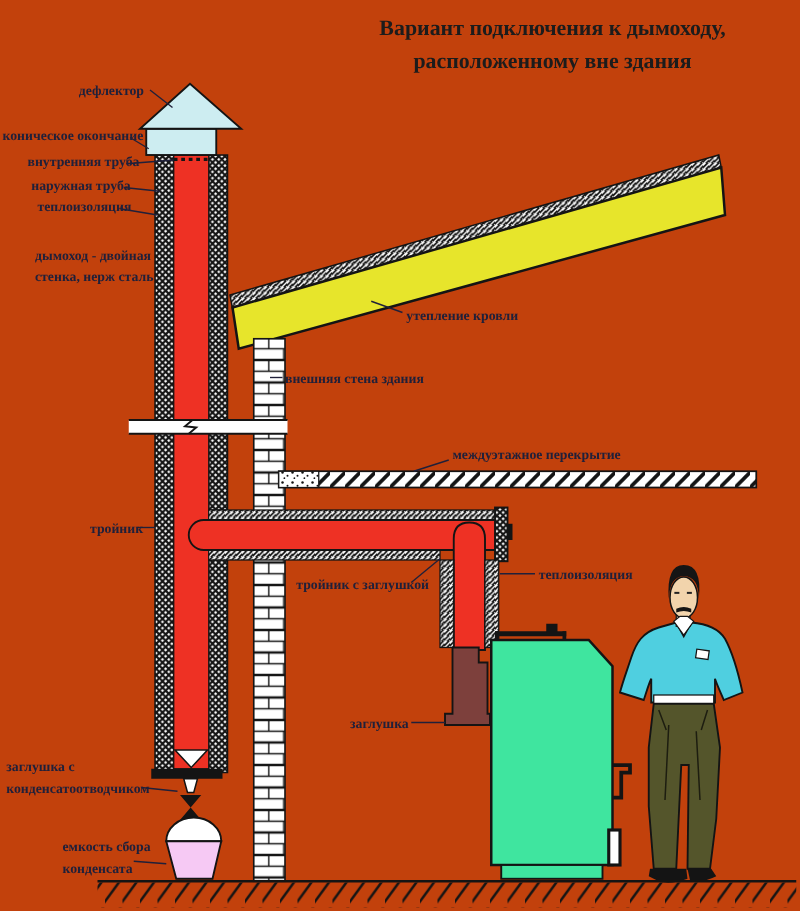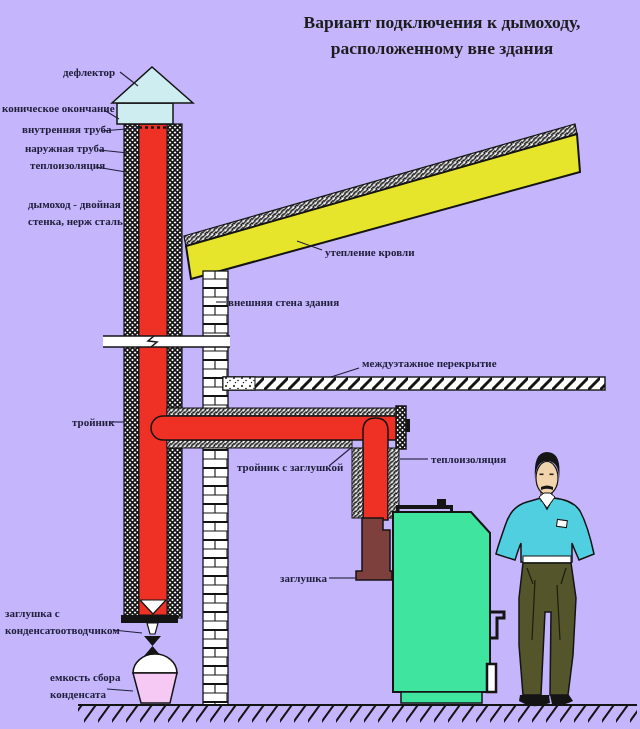--- a/index.html
+++ b/index.html
@@ -1,16 +1,16 @@
 <!DOCTYPE html>
 <html><head>
 <meta charset="utf-8">
 <style>
   html,body{margin:0;padding:0;background:#fff;}
-  .canvas{position:relative;width:640px;height:729px;background:#c4b5fd;overflow:hidden;
+  .canvas{position:relative;width:640px;height:729px;background:#c2410c;overflow:hidden;
           font-family:"Liberation Serif",serif;}
   svg{position:absolute;left:0;top:0;}
   text{font-family:"Liberation Serif",serif;font-weight:bold;}
   .lbl{font-size:11px;}
   .ttl{font-size:17.5px;}
 </style>
 </head>
 <body>
 
 <div class="canvas">

